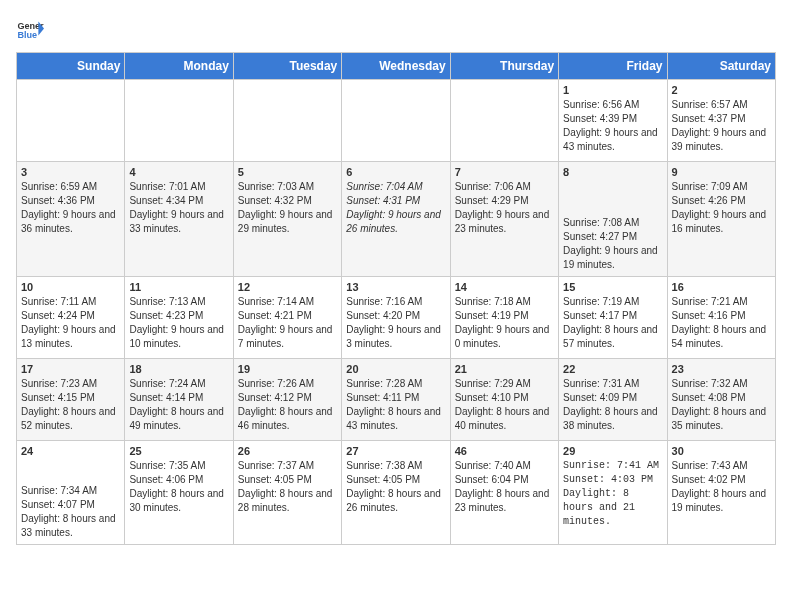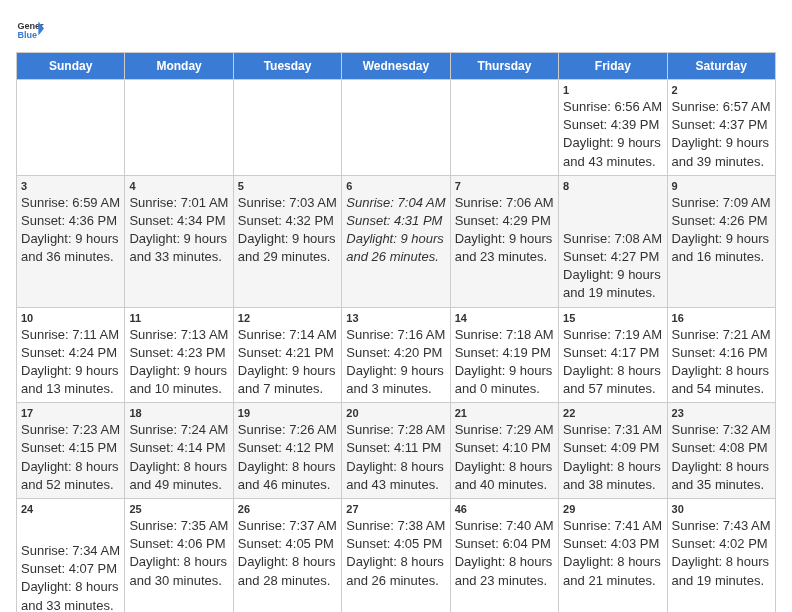--- a/index.html
+++ b/index.html
@@ -40,22 +40,22 @@
     table {
       width: 100%;
       border-collapse: collapse;
       table-layout: fixed;
     }
     thead tr th {
       background: #3a7bd5;
       color: #fff;
       font-size: 12px;
       font-weight: bold;
-      padding: 6px 16px;
-      text-align: center;
+      padding: 6px 4px;
+      text-align: right;
       border: 1px solid #ccc;
     }
     tbody tr td {
       border: 1px solid #ccc;
       vertical-align: top;
       padding: 4px;
       font-size: 10px;
       color: #333;
       height: 82px;
       background: #fff;
@@ -63,21 +63,21 @@
     tbody tr:nth-child(even) td {
       background: #f5f5f5;
     }
     .day-number {
       font-weight: bold;
       font-size: 11px;
       margin-bottom: 2px;
     }
     .day-detail {
       line-height: 1.4;
-      font-size: 13px;
+      font-size: 10px;
       color: #333;
     }
     .empty-cell {
       background: #fff !important;
     }
   </style>
 </head>
 <body>
 
 <div class="header">
@@ -284,21 +284,21 @@
 Daylight: 8 hours and 26 minutes.</div>
         </td>
         <td>
           <div class="day-number">46</div>
           <div class="day-detail" style="white-space: pre-line;">Sunrise: 7:40 AM
 Sunset: 6:04 PM
 Daylight: 8 hours and 23 minutes.</div>
         </td>
         <td>
           <div class="day-number">29</div>
-          <div class="day-detail" style="white-space: pre-line;">Sunrise: 7:41 AM
+          <div class="day-detail" style="white-space: pre-line; font-family: Liberation Mono, monospace;">Sunrise: 7:41 AM
 Sunset: 4:03 PM
 Daylight: 8 hours and 21 minutes.</div>
         </td>
         <td>
           <div class="day-number">30</div>
           <div class="day-detail" style="white-space: pre-line;">Sunrise: 7:43 AM
 Sunset: 4:02 PM
 Daylight: 8 hours and 19 minutes.</div>
         </td>
       </tr>

